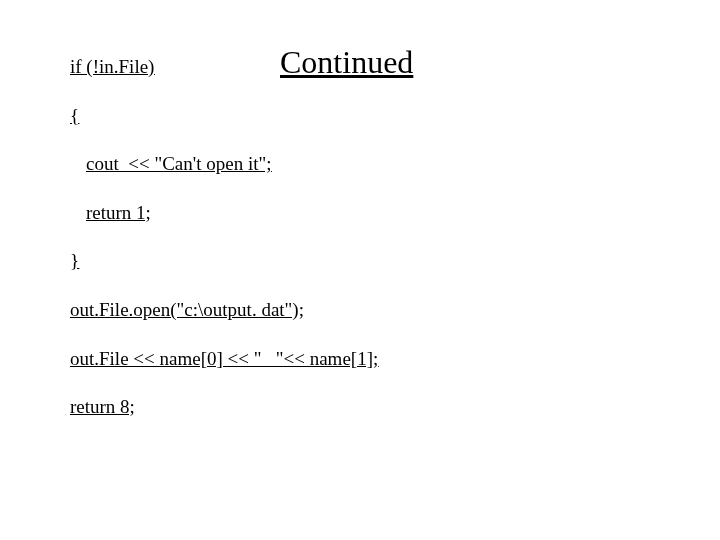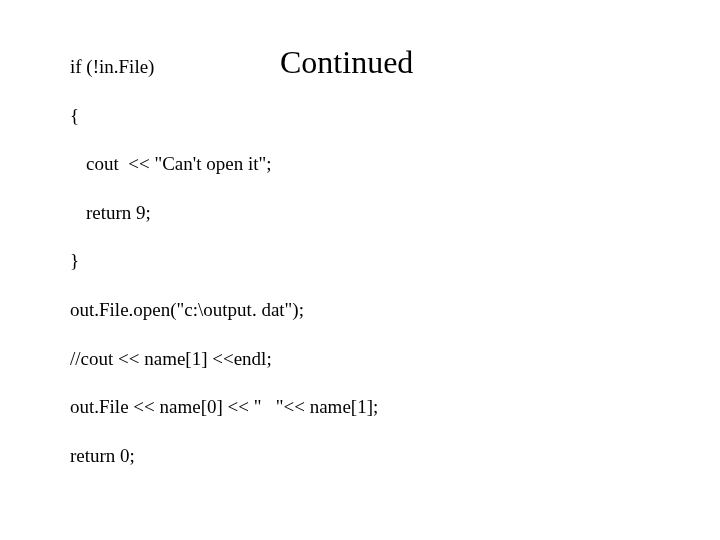--- a/index.html
+++ b/index.html
@@ -1,18 +1,19 @@
 <!DOCTYPE html>
 <html><head>
   <meta charset="utf-8">
   <style>
     * {
       margin: 12px;
       padding: 0;
       box-sizing: border-box;
+      text-decoration: underline;
     }
     body {
       width: 720px;
       height: 540px;
       background: #ffffff;
       font-family: 'Times New Roman', Times, serif;
       color: #000000;
       position: relative;
       padding: 18px 22px;
     }
@@ -38,20 +39,19 @@
   </style>
 </head>
 <body>
 
 <div class="title">Continued</div>
 
 <div class="content">
   <div class="line">if (!in.File)</div>
   <div class="line">{</div>
   <div class="line indent">cout  &lt;&lt; "Can't open it";</div>
-  <div class="line indent">return 9;</div>
+  <div class="line indent">return 1;</div>
   <div class="line">}</div>
   <div class="line">out.File.open("c:\output. dat");</div>
-  <div class="line">//cout &lt;&lt; name[1] &lt;&lt;endl;</div>
   <div class="line">out.File &lt;&lt; name[0] &lt;&lt; "   "&lt;&lt; name[1];</div>
-  <div class="line">return 0;</div>
+  <div class="line">return 8;</div>
 
 </div>
 
 </body></html>

